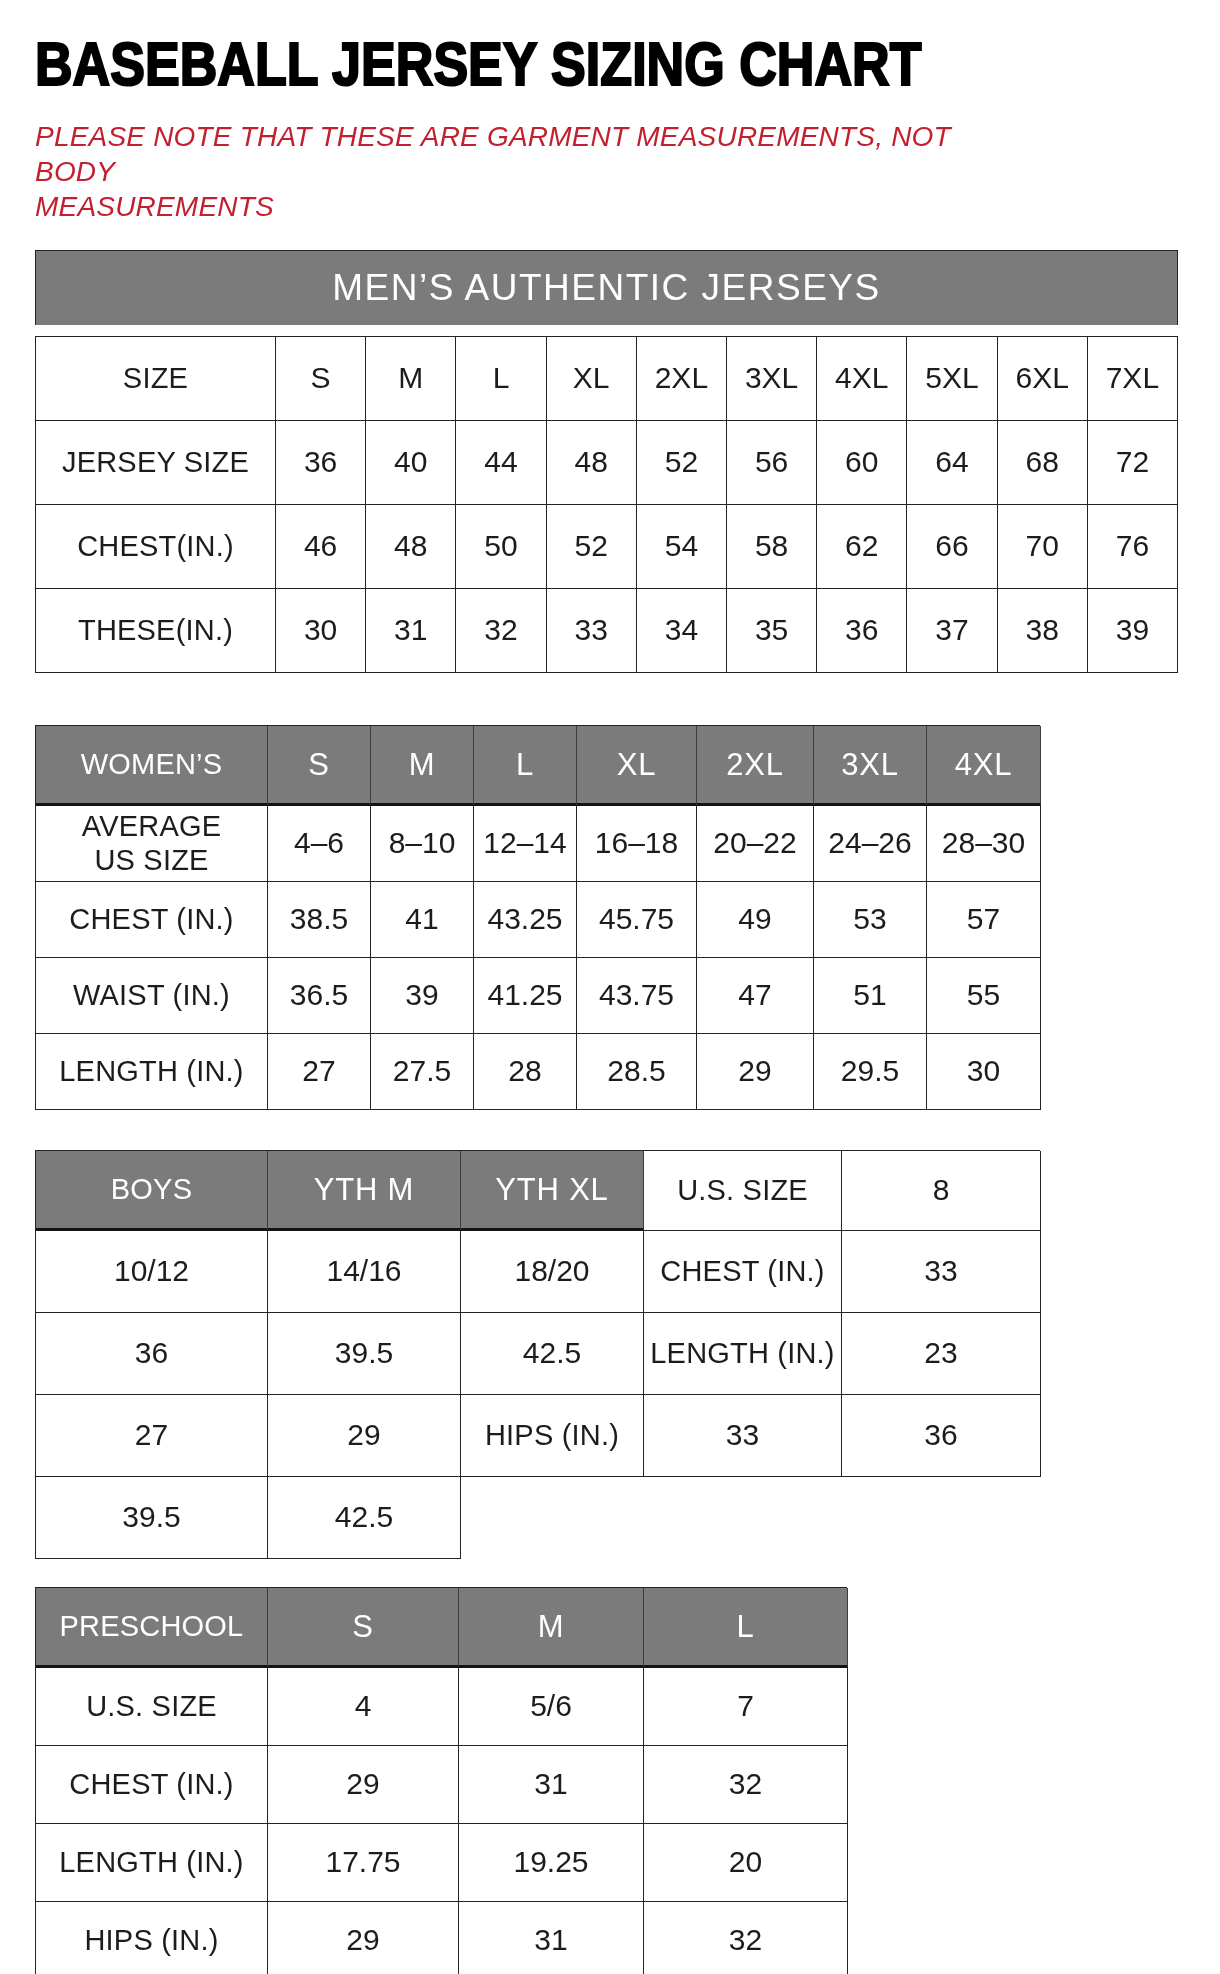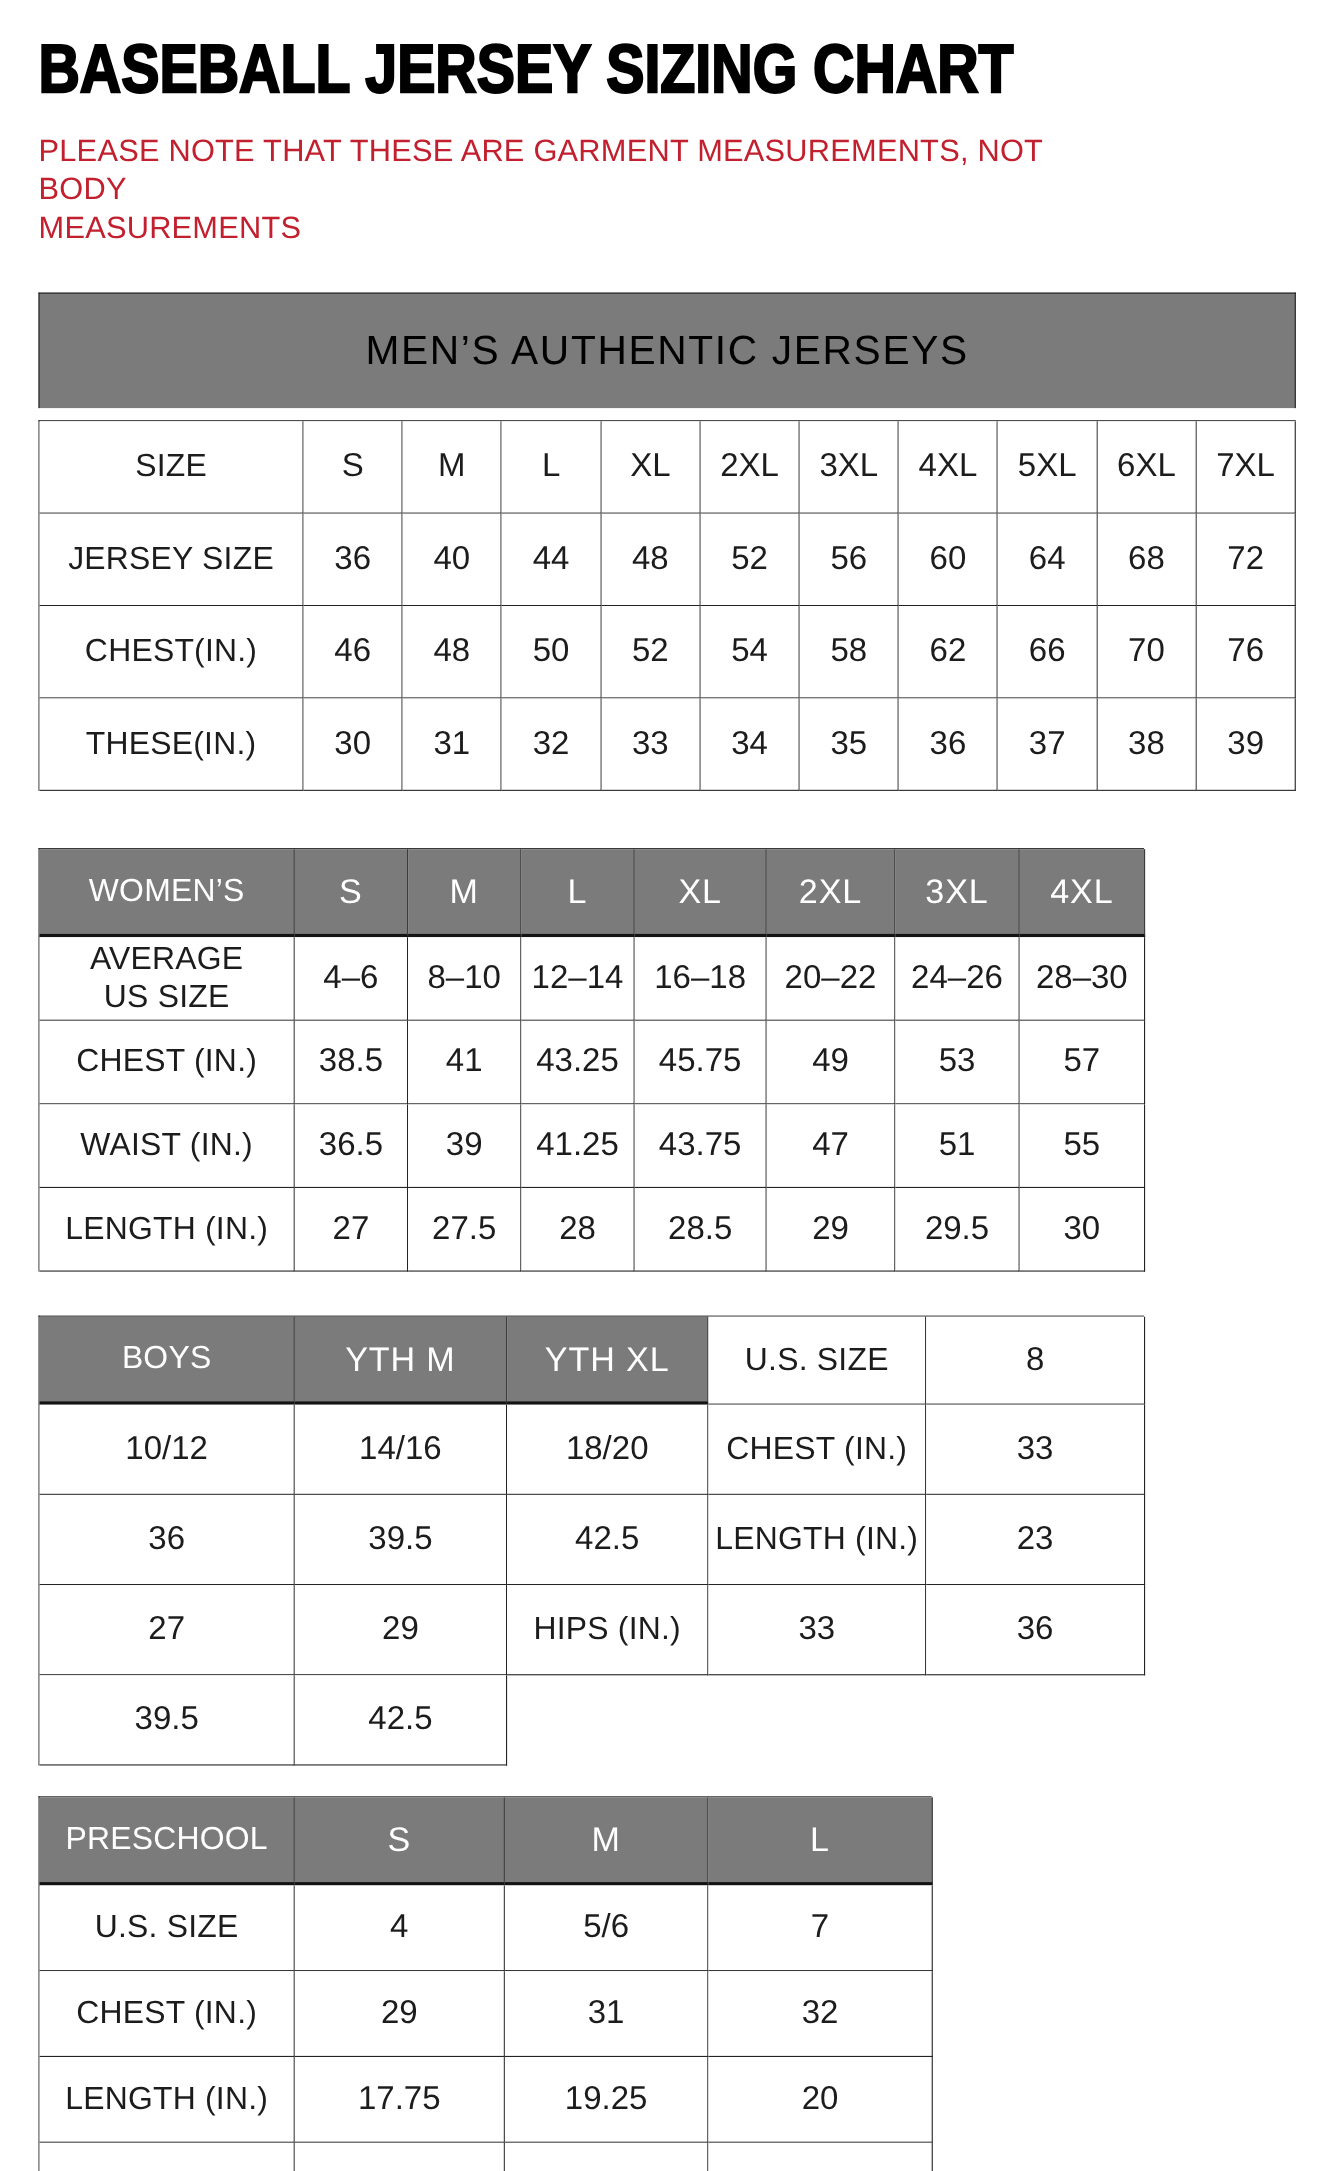--- a/index.html
+++ b/index.html
@@ -21,38 +21,39 @@
     font-size: 62px;
     font-weight: bold;
     color: #000;
     letter-spacing: 0px;
     -webkit-text-stroke: 2.2px #000;
     transform: scaleX(0.84);
     transform-origin: left center;
     white-space: nowrap;
   }
   .note {
-    margin: 0 0 42px 0;
+    margin: 0 0 26px 0;
     max-width: 920px;
     font-size: 28px;
     line-height: 1.25;
     color: #c2202e;
     white-space: pre-line;
     letter-spacing: 0.2px;
+    font-style: italic;
   }
 
   
   .size-table { margin: 0 0 0 0; }
   .banner {
     box-sizing: border-box;
-    height: 105px;
+    height: 75px;
     background: #7b7b7b;
     border: 1px solid #242424;
     border-bottom: 0;
-    color: #000000;
+    color: #ffffff;
     font-size: 37px;
     letter-spacing: 1.5px;
     display: flex;
     align-items: center;
     justify-content: center;
   }
   .grid {
     display: grid;
     border-top: 1px solid #242424;
     border-left: 1px solid #242424;

